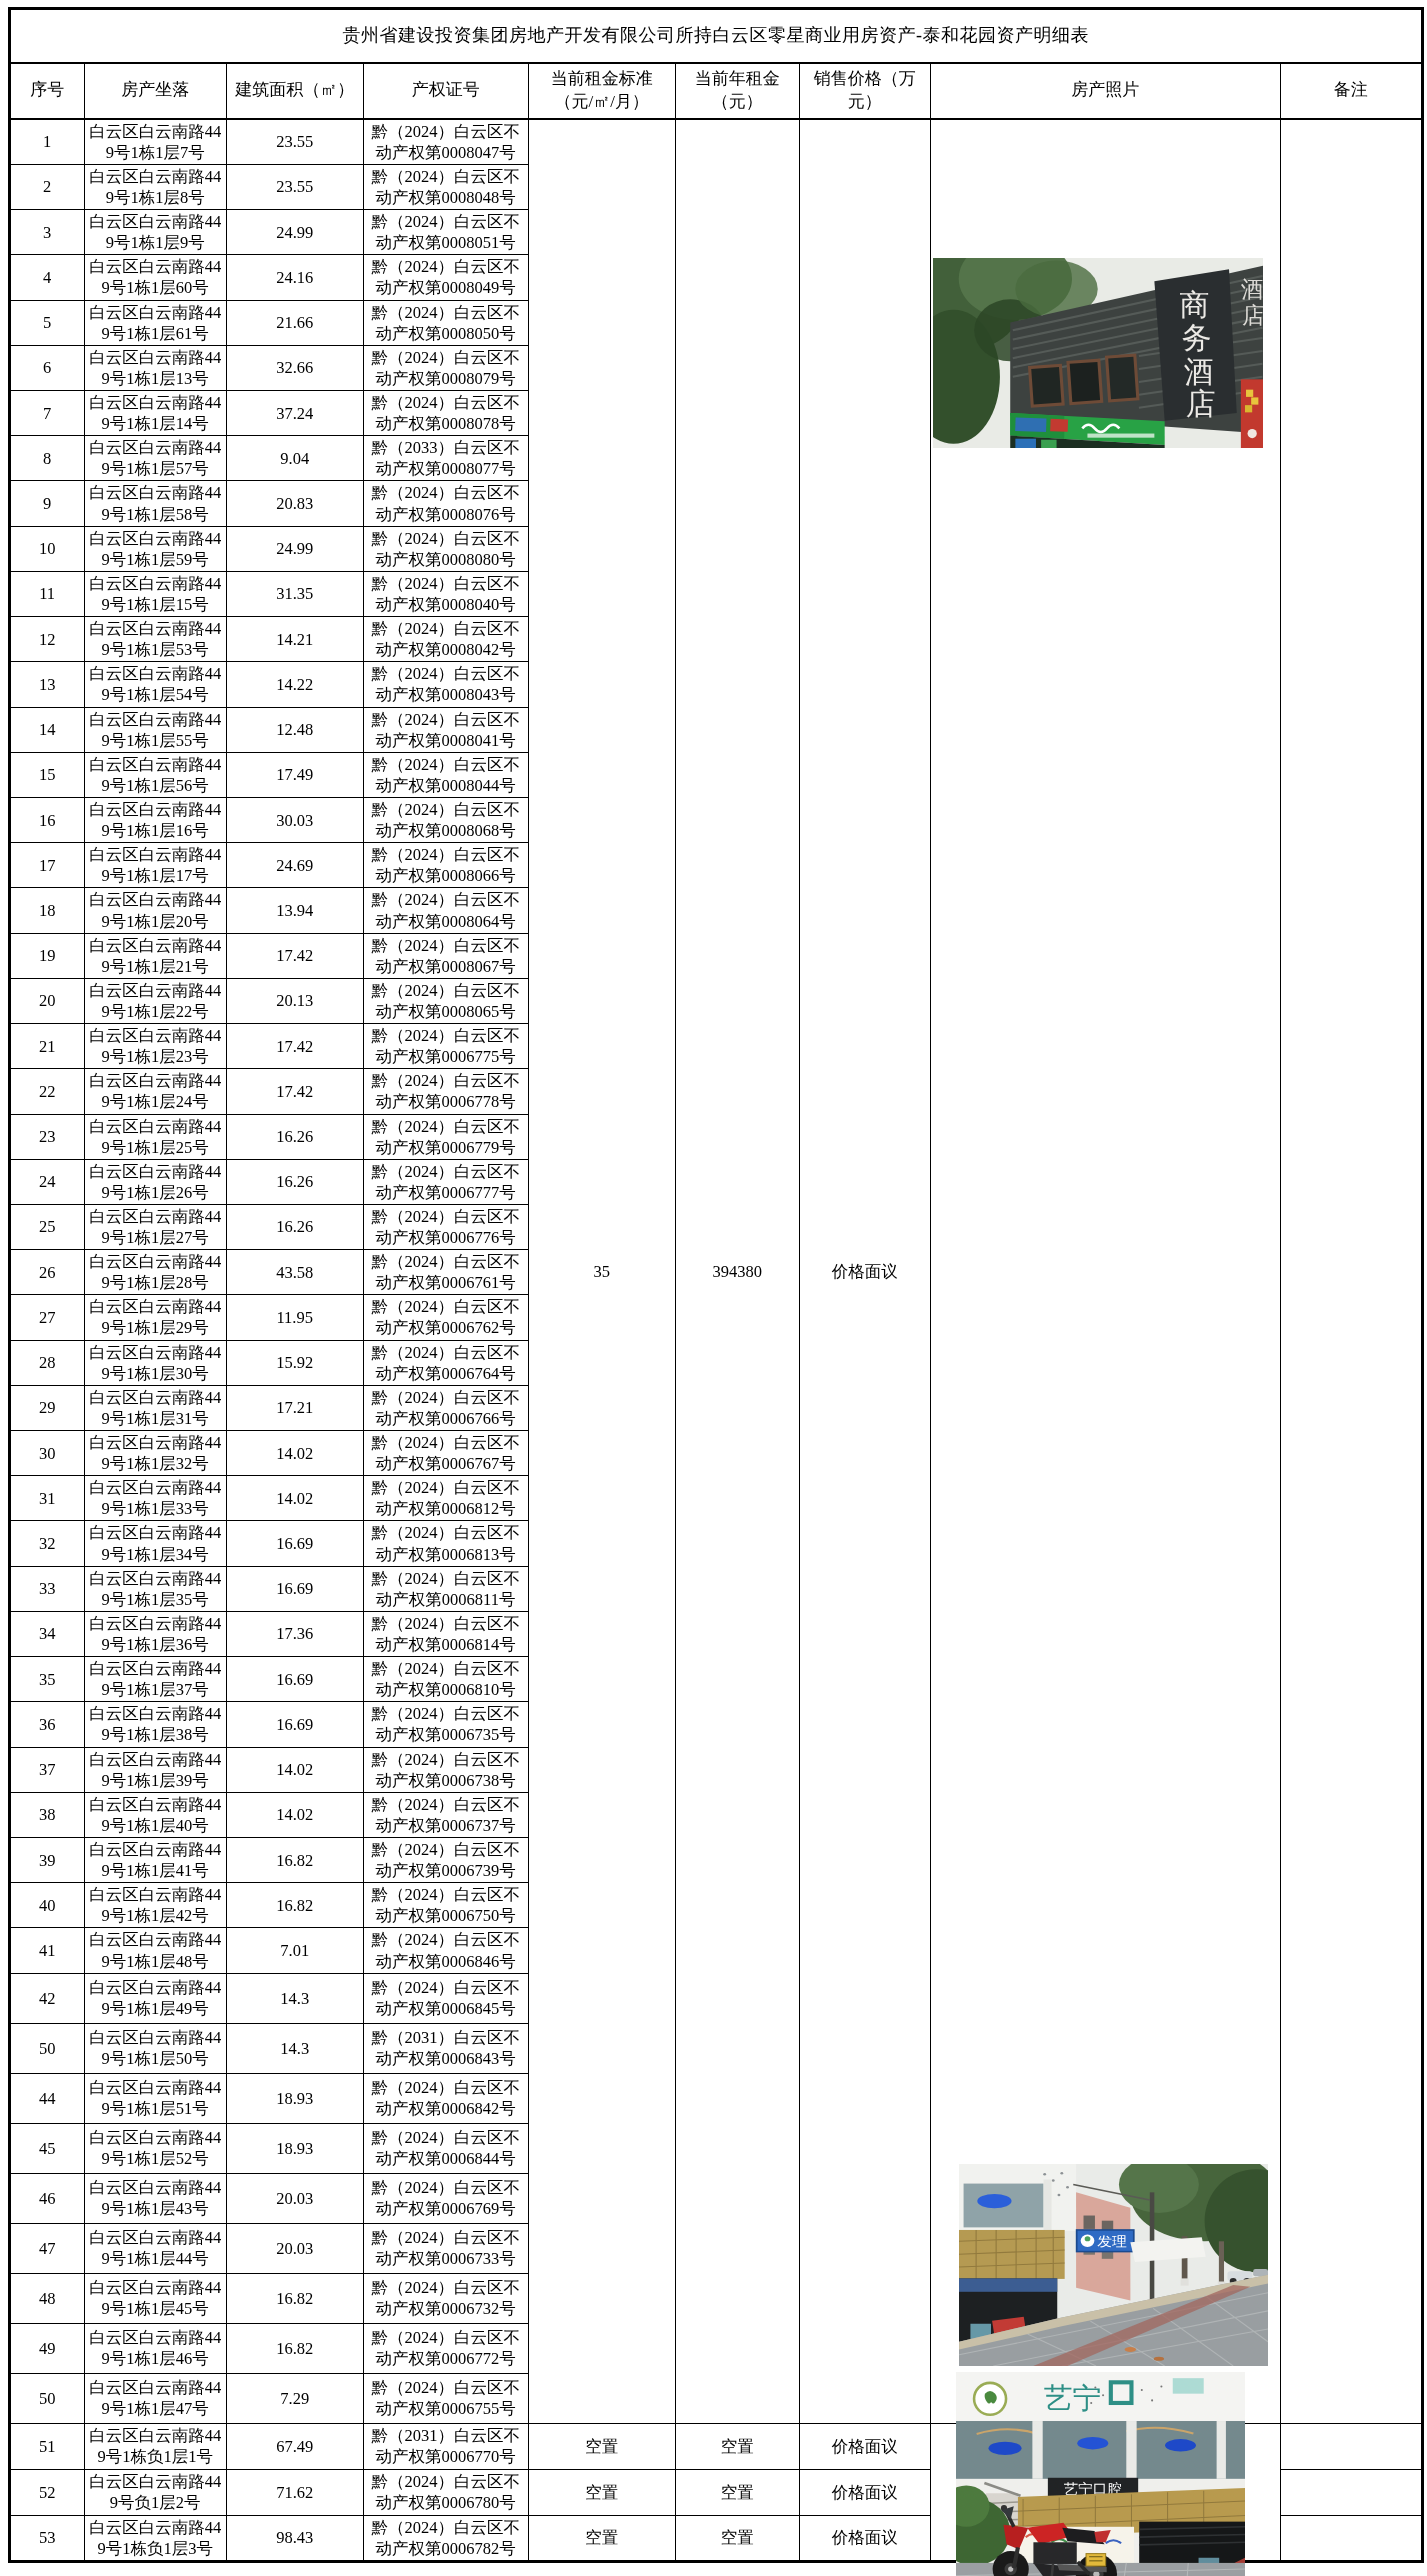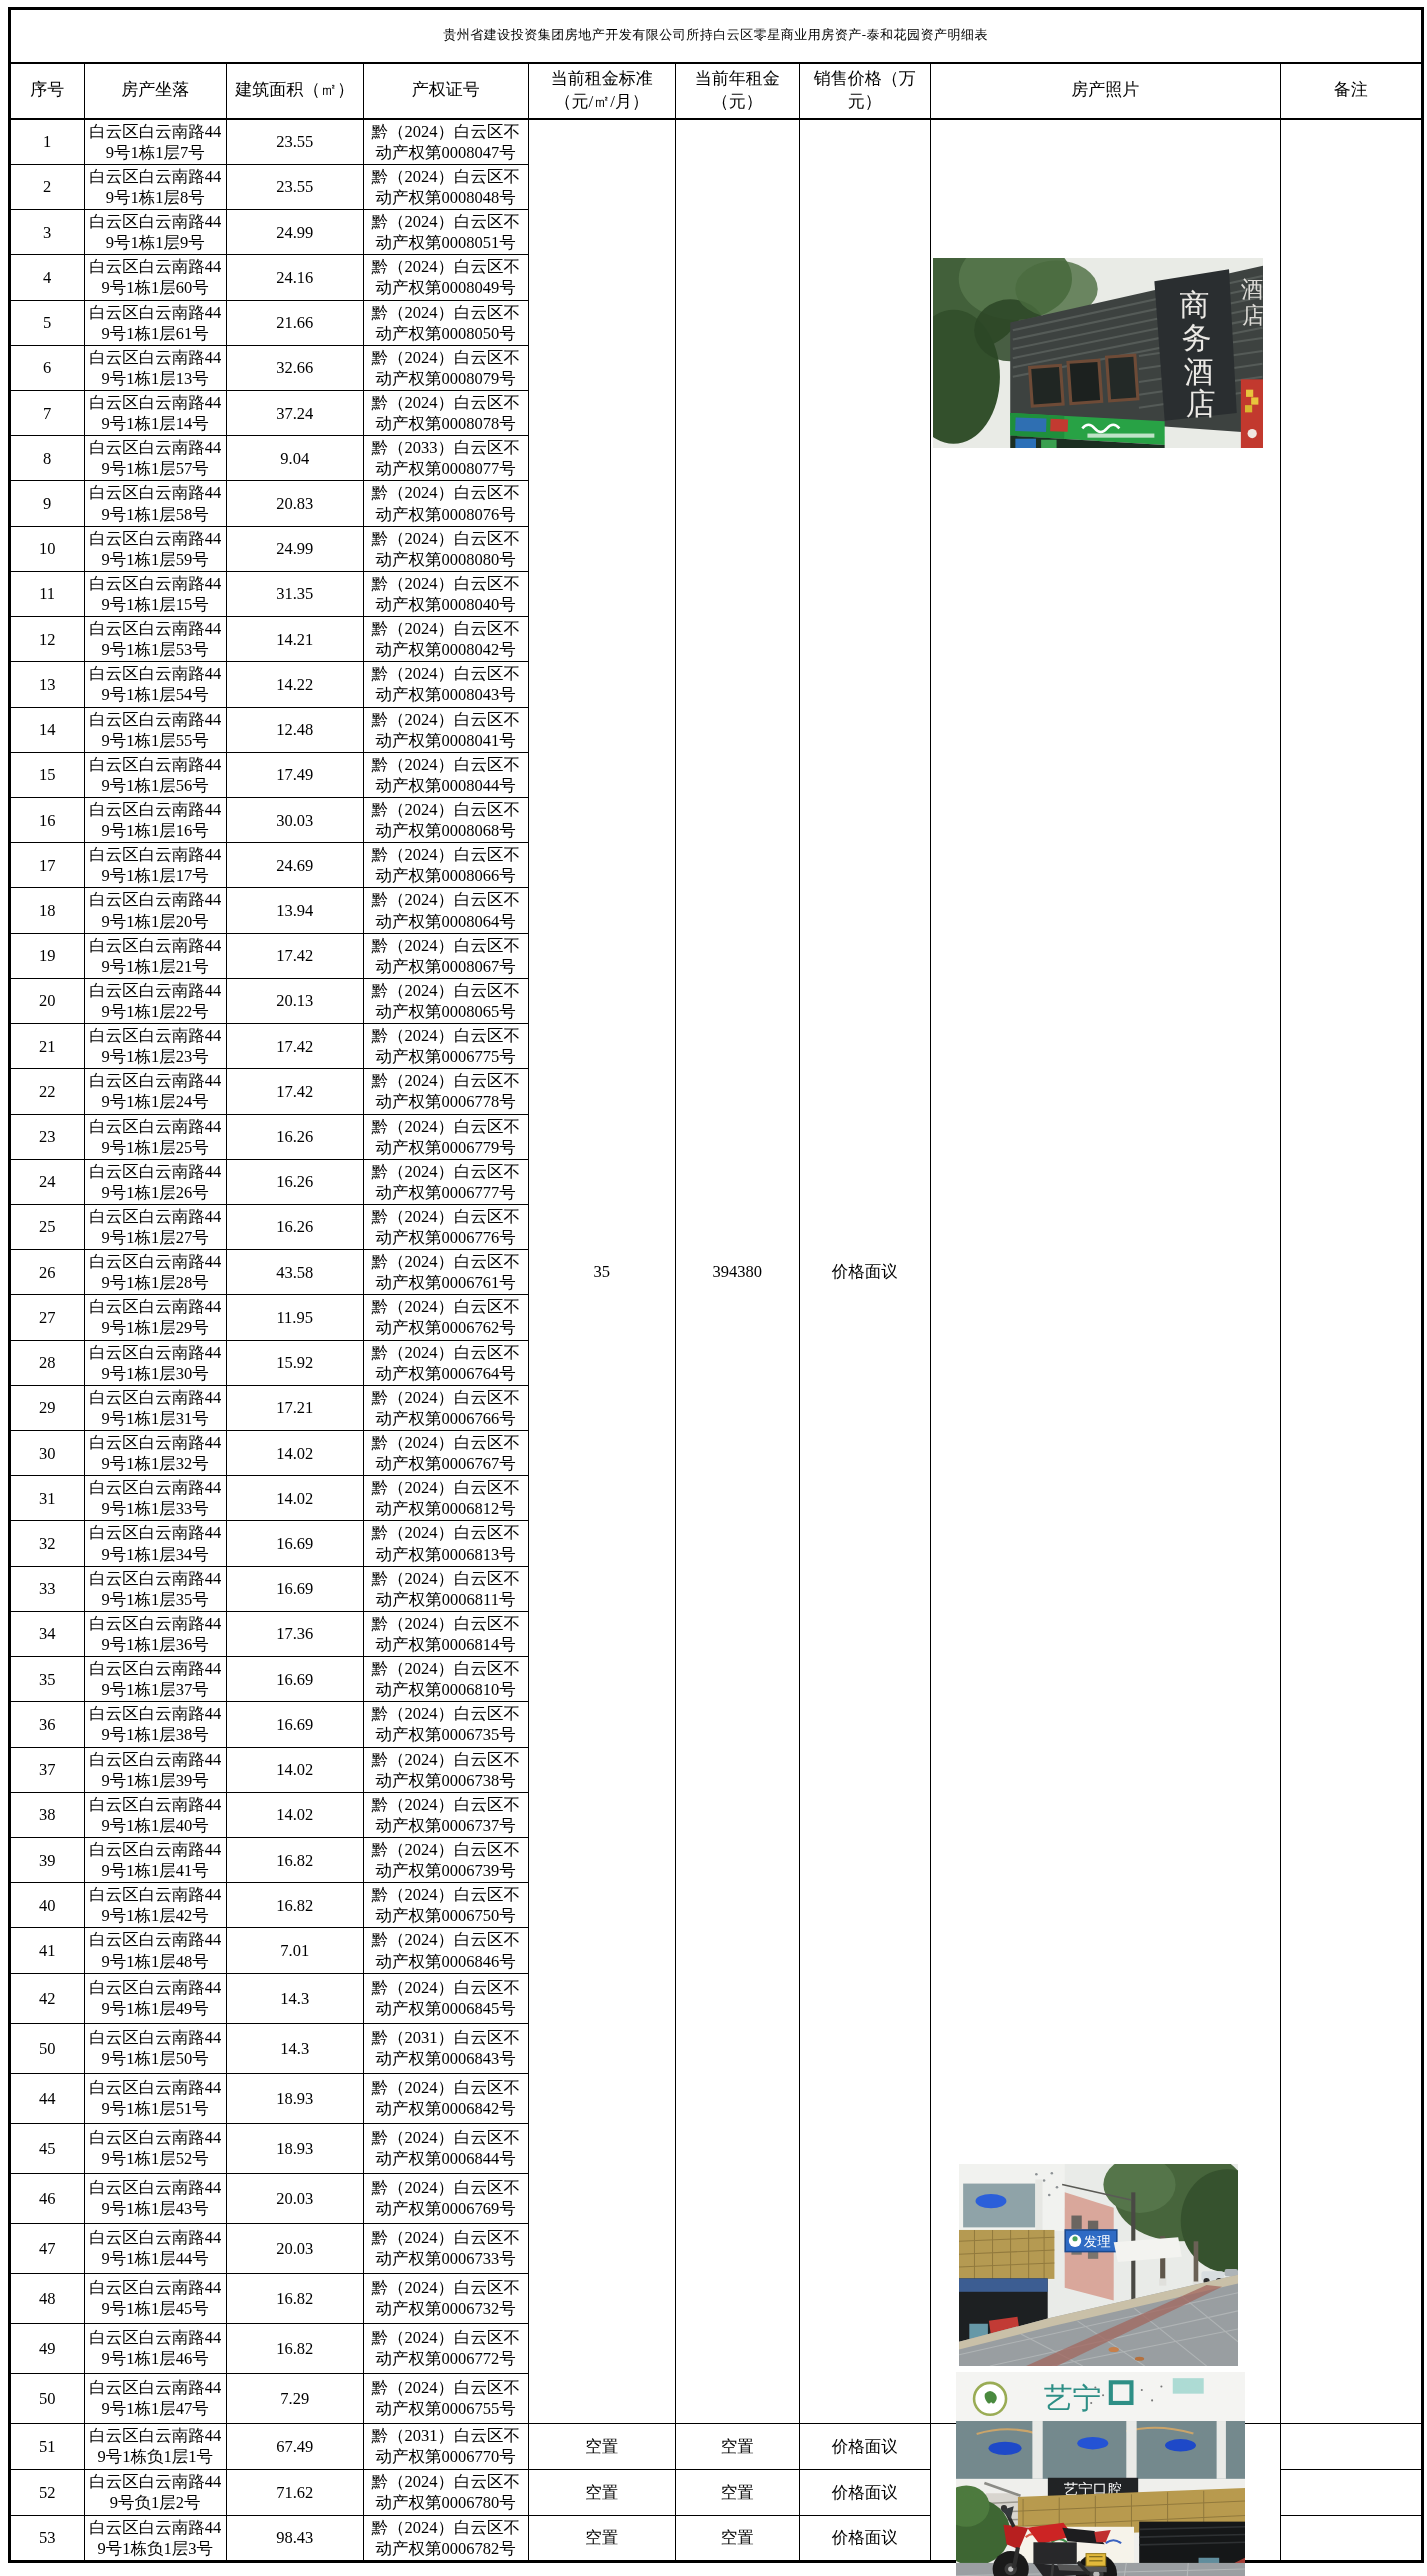--- a/index.html
+++ b/index.html
@@ -1,32 +1,32 @@
 <!DOCTYPE html>
 <html style="font-size:8.2px"><head>
 <meta charset="utf-8">
 <style>
   html,body{margin:0;padding:0;background:#ffffff;}
   body{width:1427px;height:2607px;position:relative;font-family:"Liberation Serif","DejaVu Serif",serif;color:#000;}
   .page{position:absolute;left:0;top:0;width:1427px;height:2607px;background:#fff;overflow:hidden;}
   table.asset{position:absolute;left:7.7px;top:6.7px;border-collapse:collapse;table-layout:fixed;border:3.6px solid #000;background:#fff;}
   td,th{border:1.5px solid #000;text-align:center;vertical-align:middle;padding:1px 3.1px;overflow:hidden;word-break:break-all;}
-  .title-cell{font-size:13px;font-weight:normal;height:50px;border-bottom:2.6px solid #000;letter-spacing:0.5px;}
+  .title-cell{font-size:18px;font-weight:normal;height:50px;border-bottom:2.6px solid #000;letter-spacing:0.5px;}
   th{font-size:17px;font-weight:normal;height:52px;line-height:1.35;border-bottom:2.1px solid #000;}
   td{font-size:16.5px;line-height:1.28;}
   tr.r80{height:41px}
   tr.r73{height:38px}
   tr.r97{height:50px}
   tr.r89{height:46px}
   td.num{font-size:16.5px;}
   
   .photo{position:absolute;overflow:hidden;background:#e8eae7;}
   .photo svg{display:block;width:100%;height:100%;}
   .photo-hotel{left:933px;top:258px;width:330px;height:190px;}
-  .photo-street{left:959px;top:2164px;width:279px;height:202px;text-align:right;}
+  .photo-street{left:959px;top:2164px;width:309px;height:202px;text-align:right;}
   .photo-clinic{left:956px;top:2372px;width:289px;height:226px;}
 </style>
 </head>
 <body>
 
 <div class="page">
 
   <table class="asset">
     <colgroup>
       <col style="width:75px">

